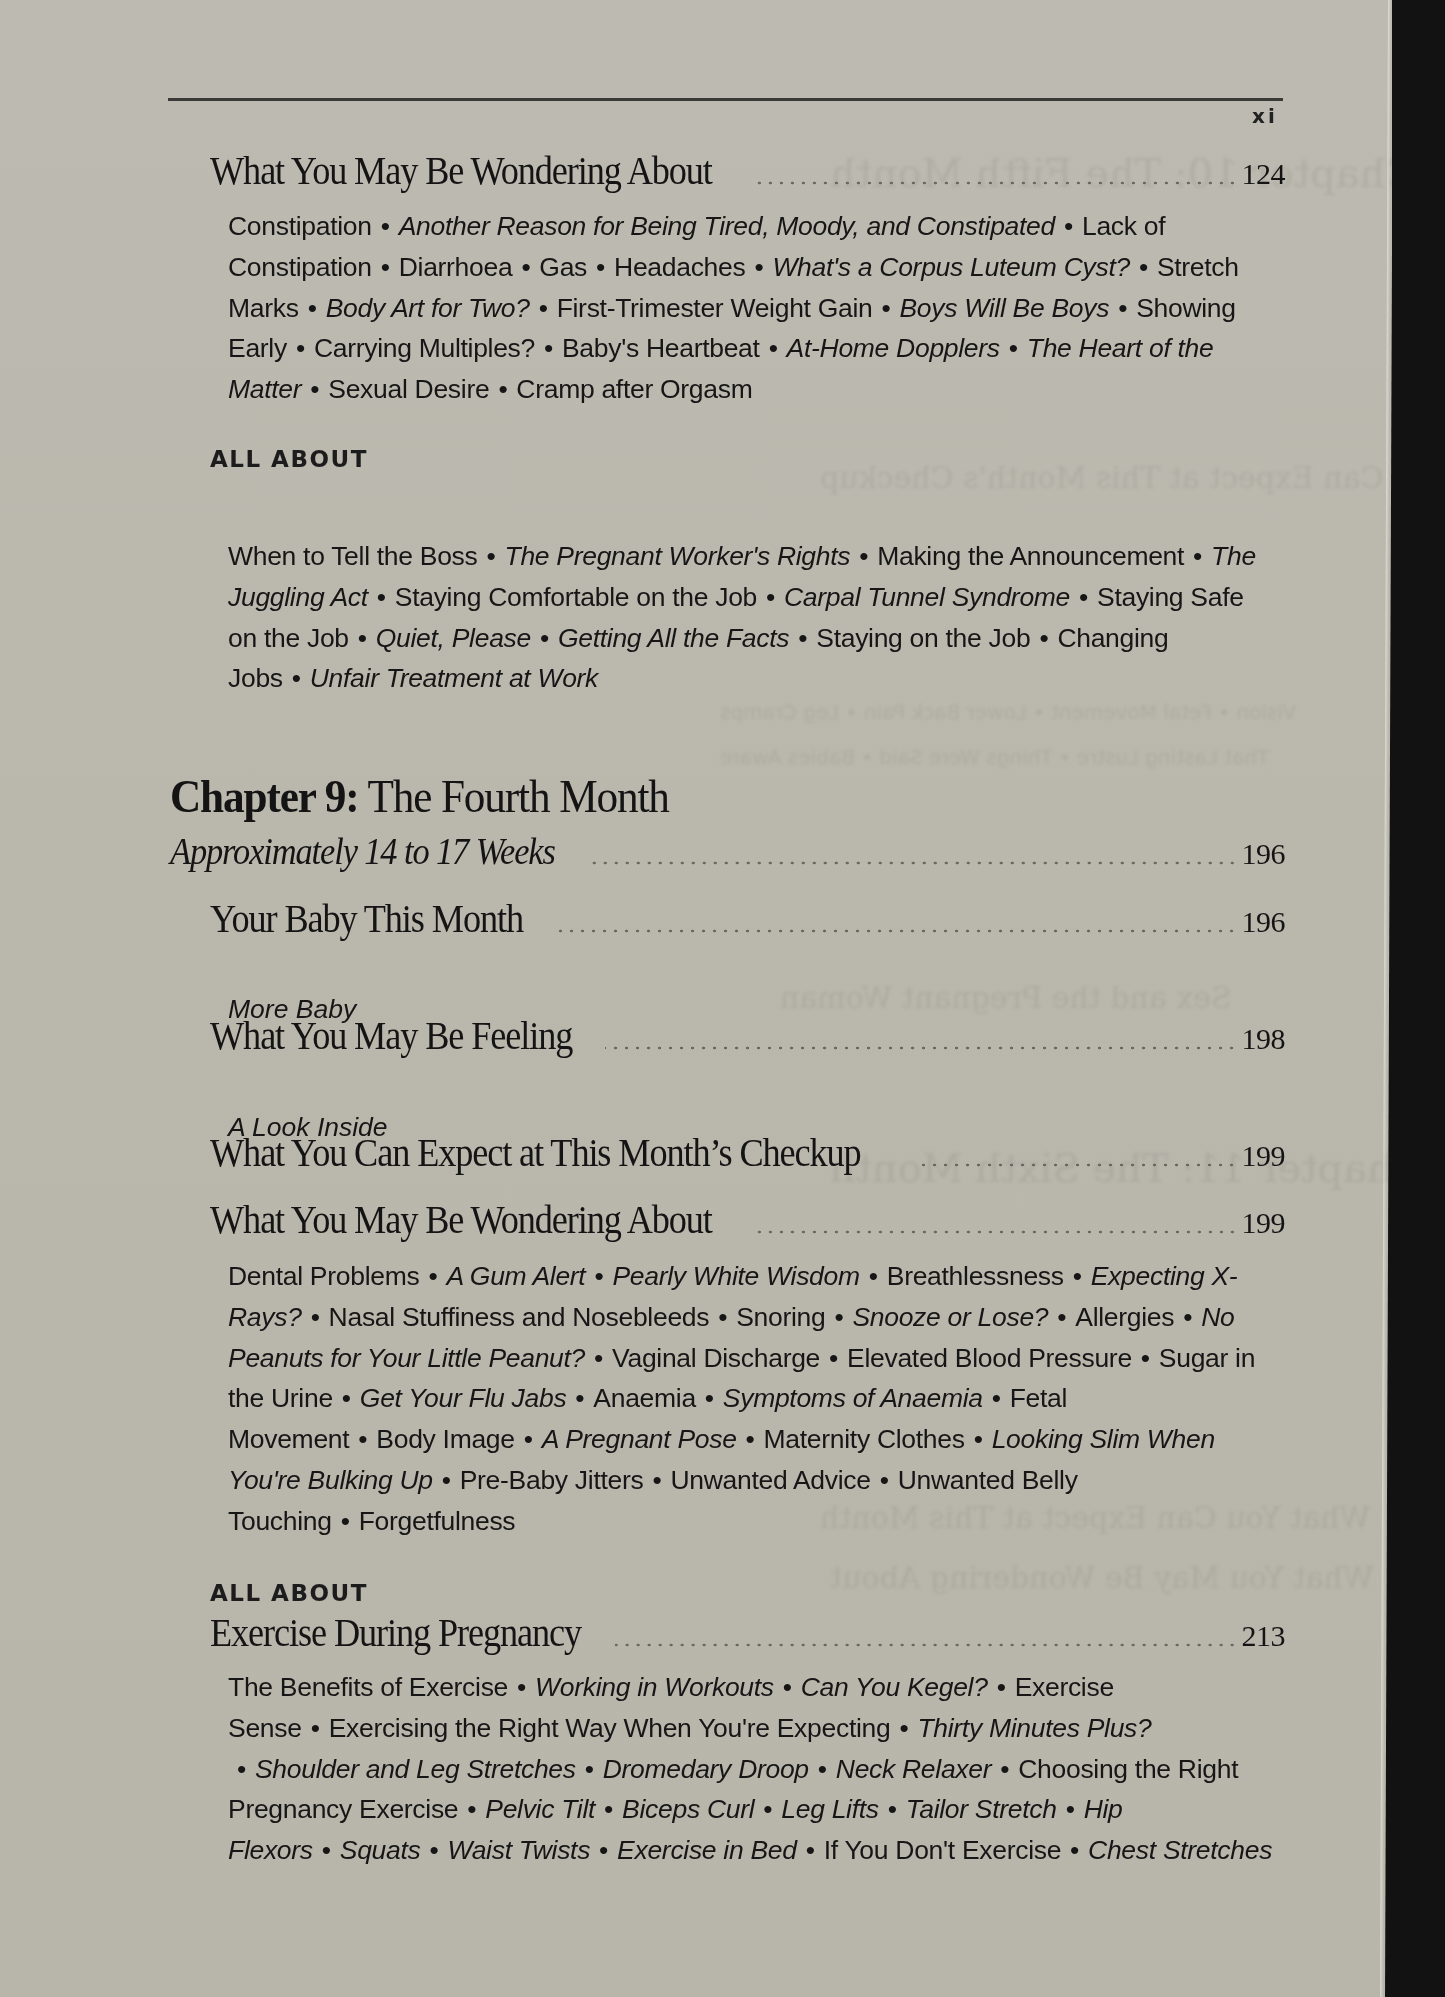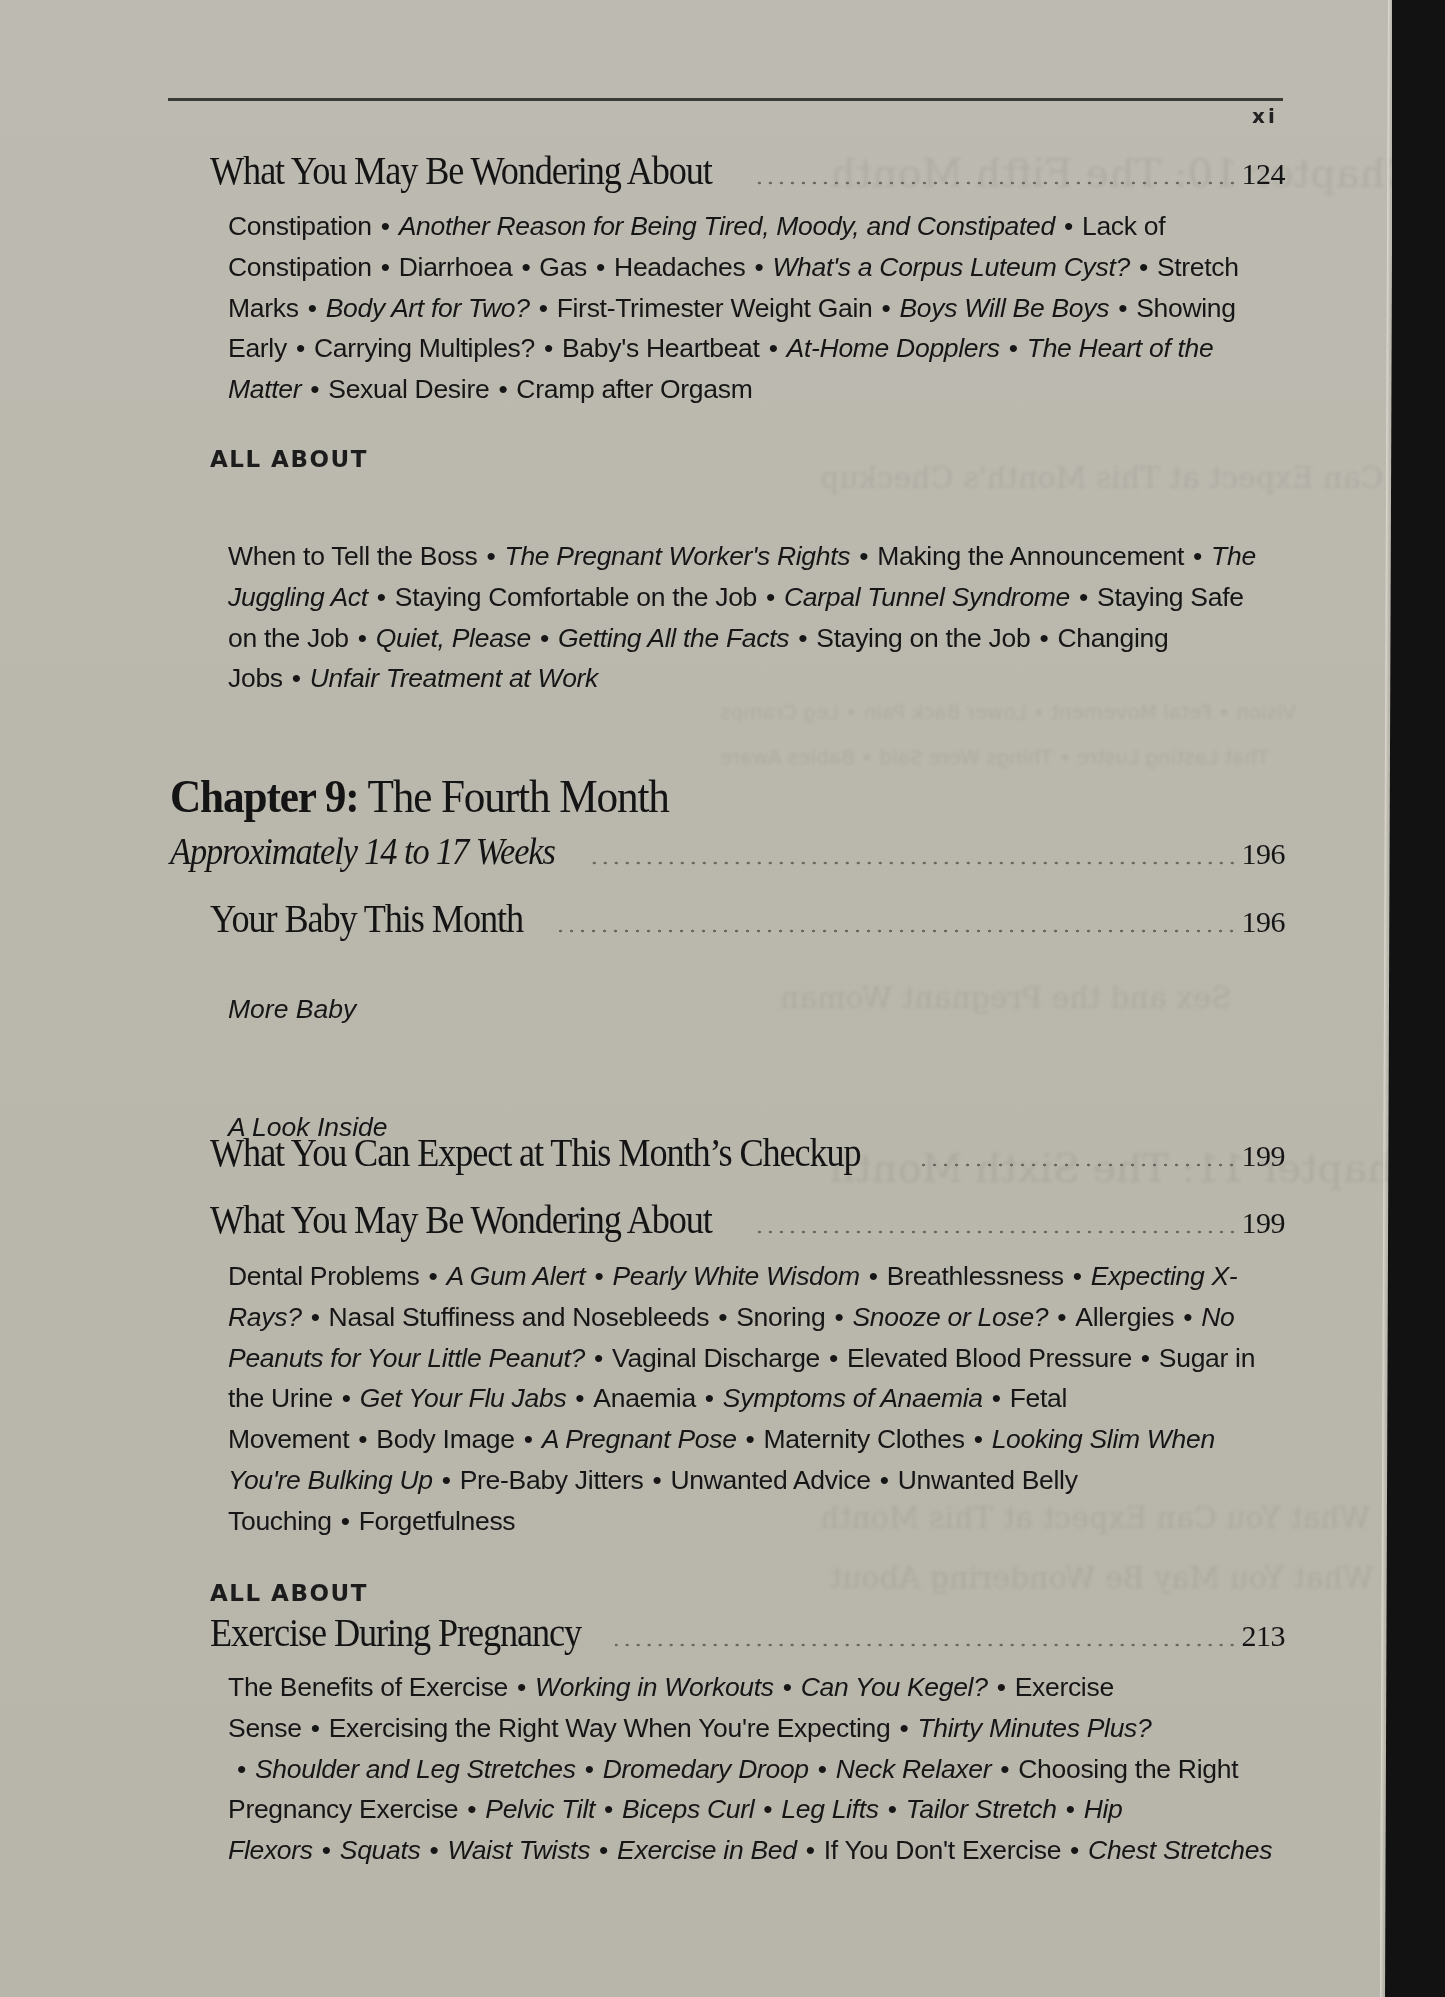--- a/index.html
+++ b/index.html
@@ -186,20 +186,25 @@
     <span class="page-num">196</span>
   </div>
 
   <div class="toc-line" style="left:210px; top:896px; width:1075px;">
     <span class="title">Your Baby This Month</span>
     <span class="leader"></span>
     <span class="page-num">196</span>
   </div>
   <div class="sub-italic" style="top:958px;">More Baby</div>
 
+  <div class="toc-line" style="left:210px; top:1013px; width:1075px;">
+    <span class="title">What You May Be Feeling</span>
+    <span class="leader"></span>
+    <span class="page-num">198</span>
+  </div>
   <div class="sub-italic" style="top:1076px;">A Look Inside</div>
 
   <div class="toc-line" style="left:210px; top:1130px; width:1075px;">
     <span class="title">What You Can Expect at This Month’s Checkup</span>
     <span class="leader"></span>
     <span class="page-num">199</span>
   </div>
 
   <div class="toc-line" style="left:210px; top:1197px; width:1075px;">
     <span class="title">What You May Be Wondering About</span>

